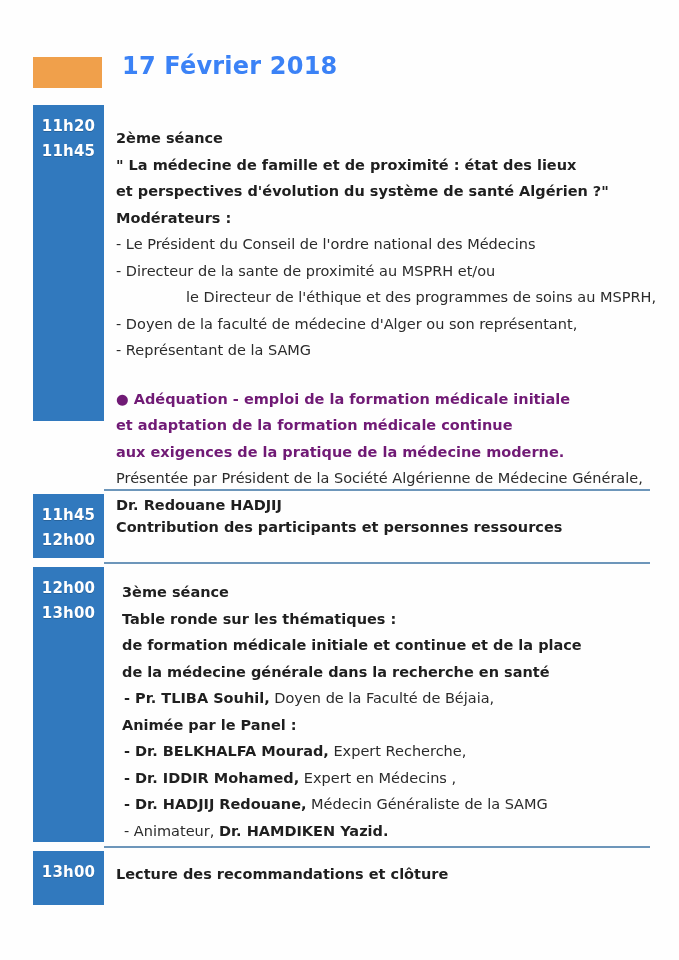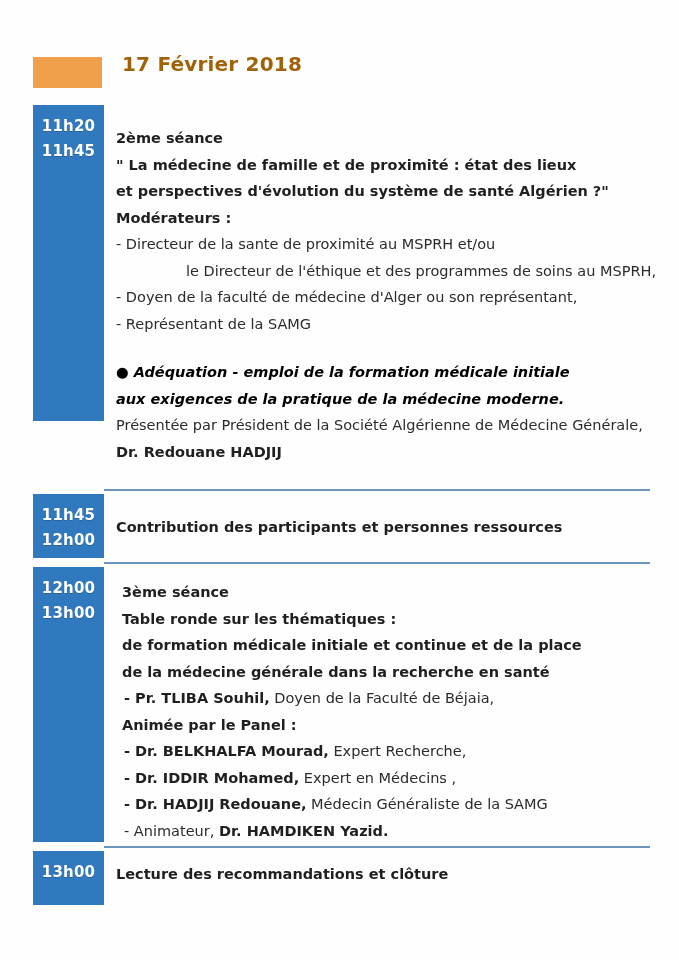--- a/index.html
+++ b/index.html
@@ -31,23 +31,23 @@
   }
   .orange-block {
     position: absolute;
     left: 33px; top: 5px;
     width: 69px; height: 31px;
     background: #F0A04B;
   }
   .header-title {
     position: absolute;
     left: 122px; top: 0px;
-    font-size: 20px;
+    font-size: 24px;
     font-weight: bold;
-    color: #a16207;
+    color: #3b82f6;
     letter-spacing: 0.2px;
     white-space: nowrap;
   }
 
   
   .block {
     position: absolute;
     left: 0;
     width: 679px;
   }
@@ -81,21 +81,21 @@
     background: #6D96BA;
   }
 
   .line {
     font-size: 14.5px;
     line-height: 26.5px;
     white-space: nowrap;
     color: #1f1f1f;
   }
   .b   { font-weight: bold; }
-  .blue{ color: #000000; font-weight: bold; font-style: italic; }
+  .blue{ color: #701a75; font-weight: bold; }
   .reg { font-weight: normal; color: #2b2b2b; }
   .indent { padding-left: 14px; text-align: right; }
   .spacer { height: 22px; }
   .dash-item { padding-left: 2px; }
 </style>
 </head>
 <body>
 
 <div class="page">
 
@@ -109,26 +109,28 @@
       <div class="time-pad">
         <div class="time">11h20</div>
         <div class="time">11h45</div>
       </div>
     </div>
     <div class="content-col" style="top:12px;margin-top:8px;">
       <div class="line b">2ème séance</div>
       <div class="line b">" La médecine de famille et de proximité : état des lieux</div>
       <div class="line b">et perspectives d'évolution du système de santé Algérien ?"</div>
       <div class="line b">Modérateurs :</div>
+      <div class="line reg">- Le Président du Conseil de l'ordre national des Médecins</div>
       <div class="line reg">- Directeur de la sante de proximité au MSPRH et/ou</div>
       <div class="line reg indent">le Directeur de l'éthique et des programmes de soins au MSPRH,</div>
       <div class="line reg">- Doyen de la faculté de médecine d'Alger ou son représentant,</div>
       <div class="line reg">- Représentant de la SAMG</div>
       <div class="spacer"></div>
       <div class="line blue">● Adéquation - emploi de la formation médicale initiale</div>
+      <div class="line blue">et adaptation de la formation médicale continue</div>
       <div class="line blue">aux exigences de la pratique de la médecine moderne.</div>
       <div class="line reg">Présentée par Président de la Société Algérienne de Médecine Générale,</div>
       <div class="line b">Dr. Redouane HADJIJ</div>
     </div>
   </div>
 
   <div class="sep" style="top:489px;"></div>
 
   <div class="block" style="top:494px; height:64px;">
     <div class="time-col" style="height:64px;">

